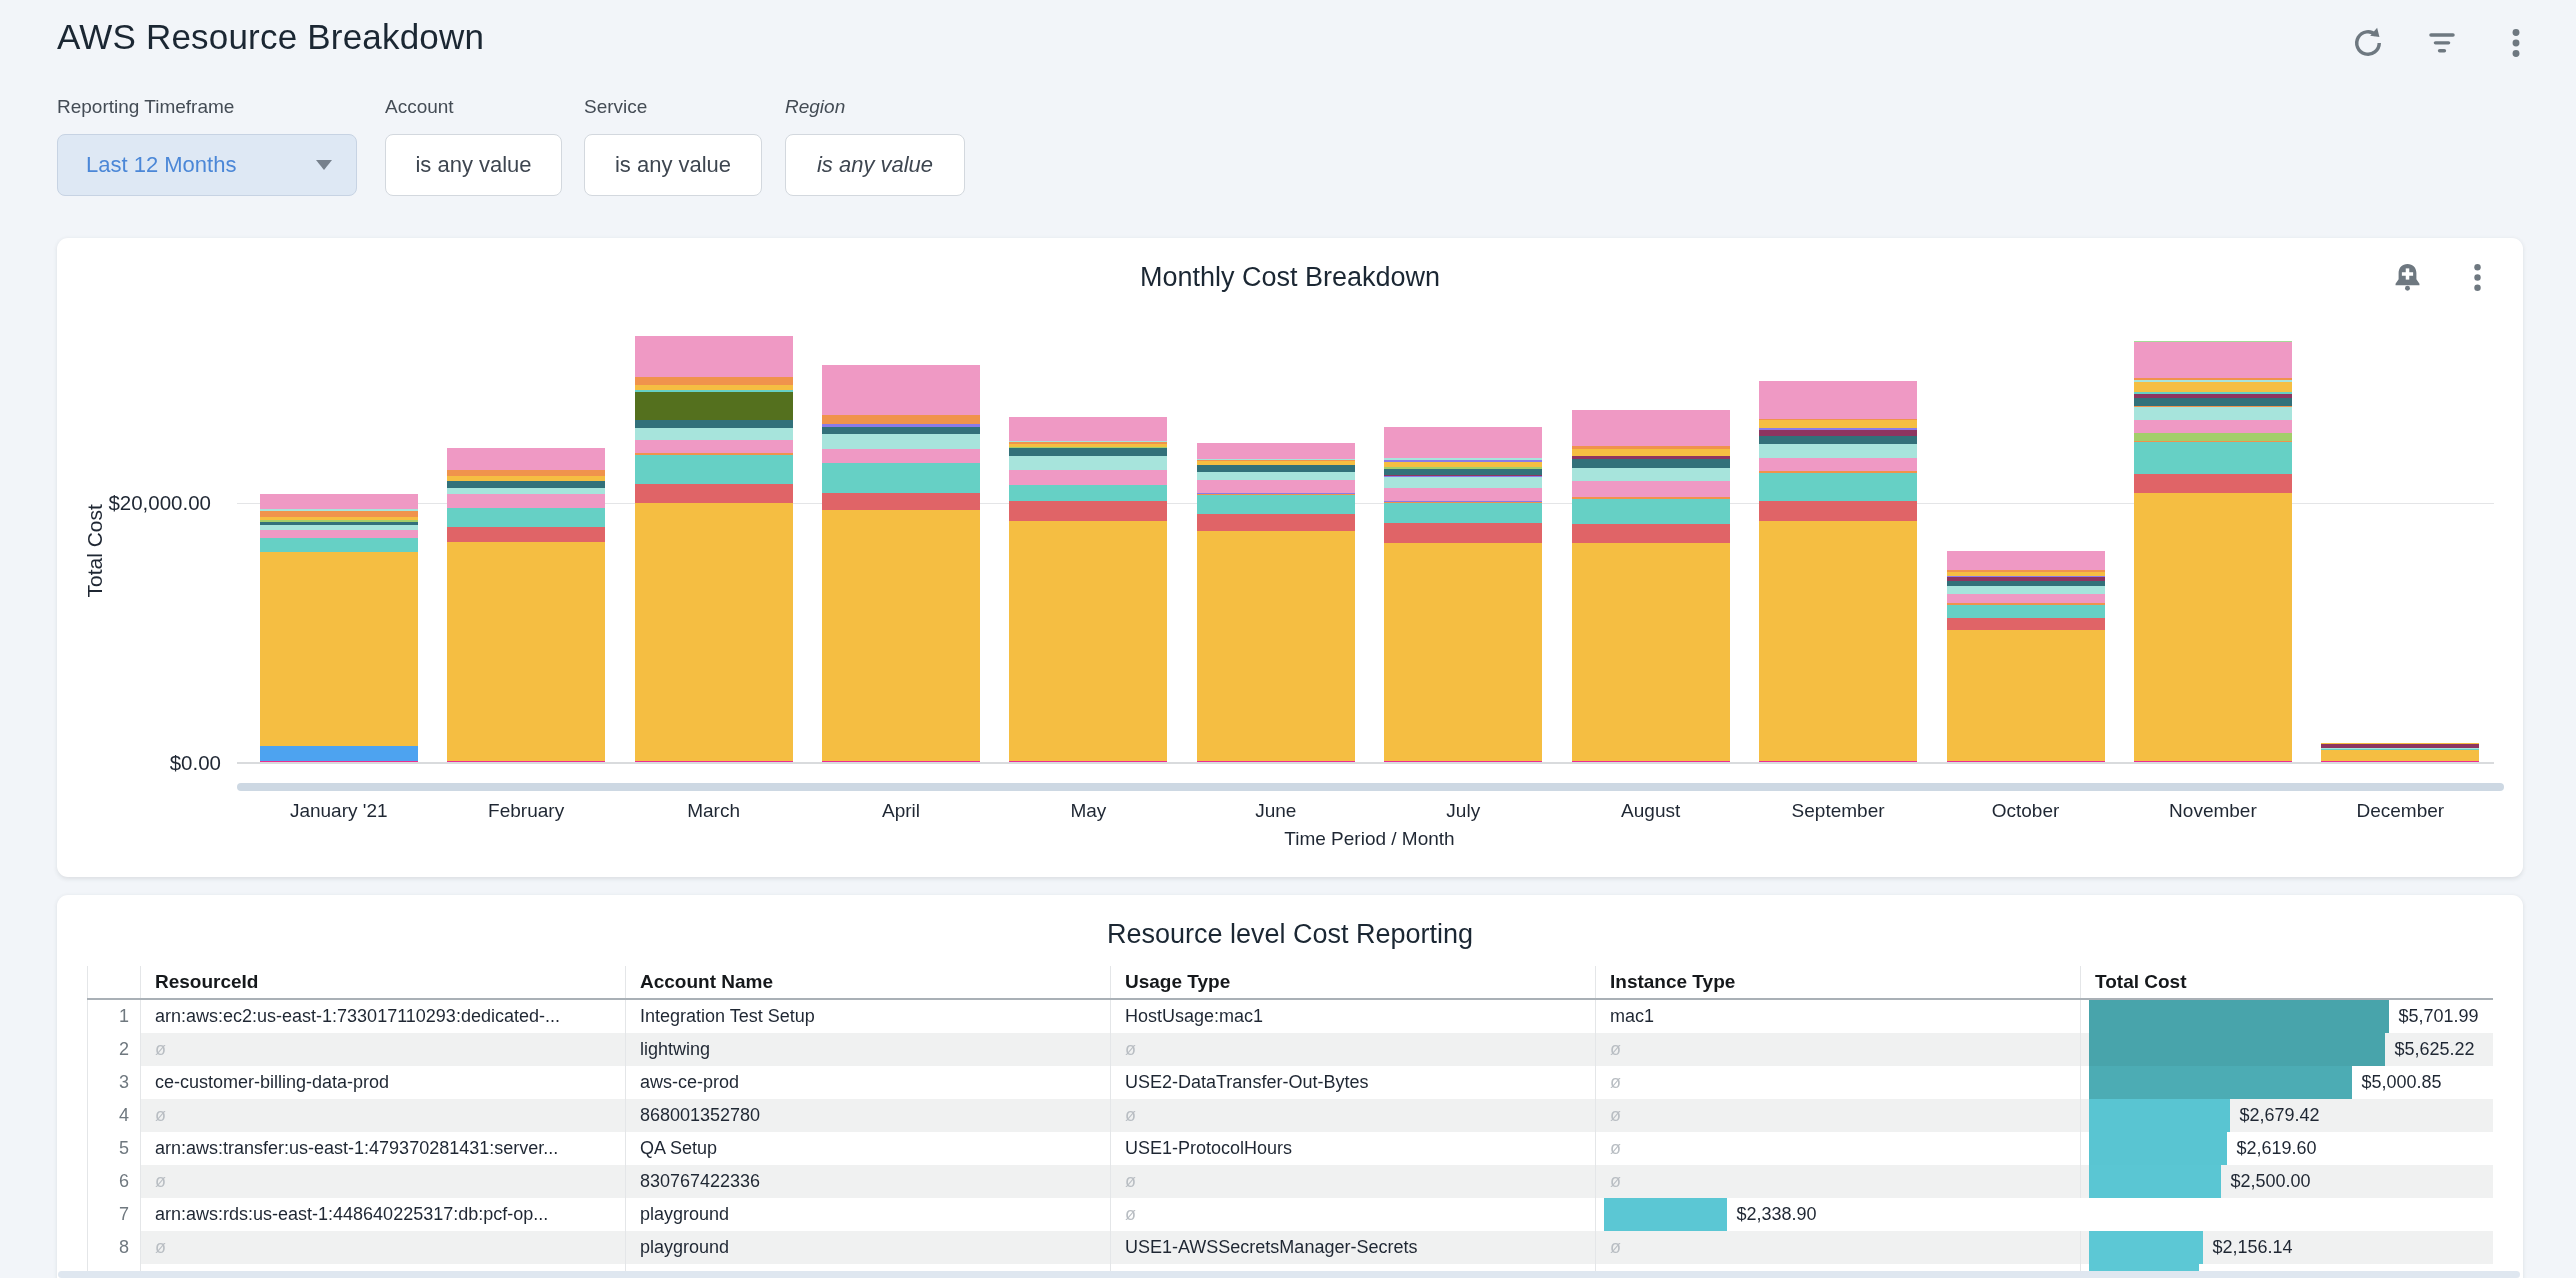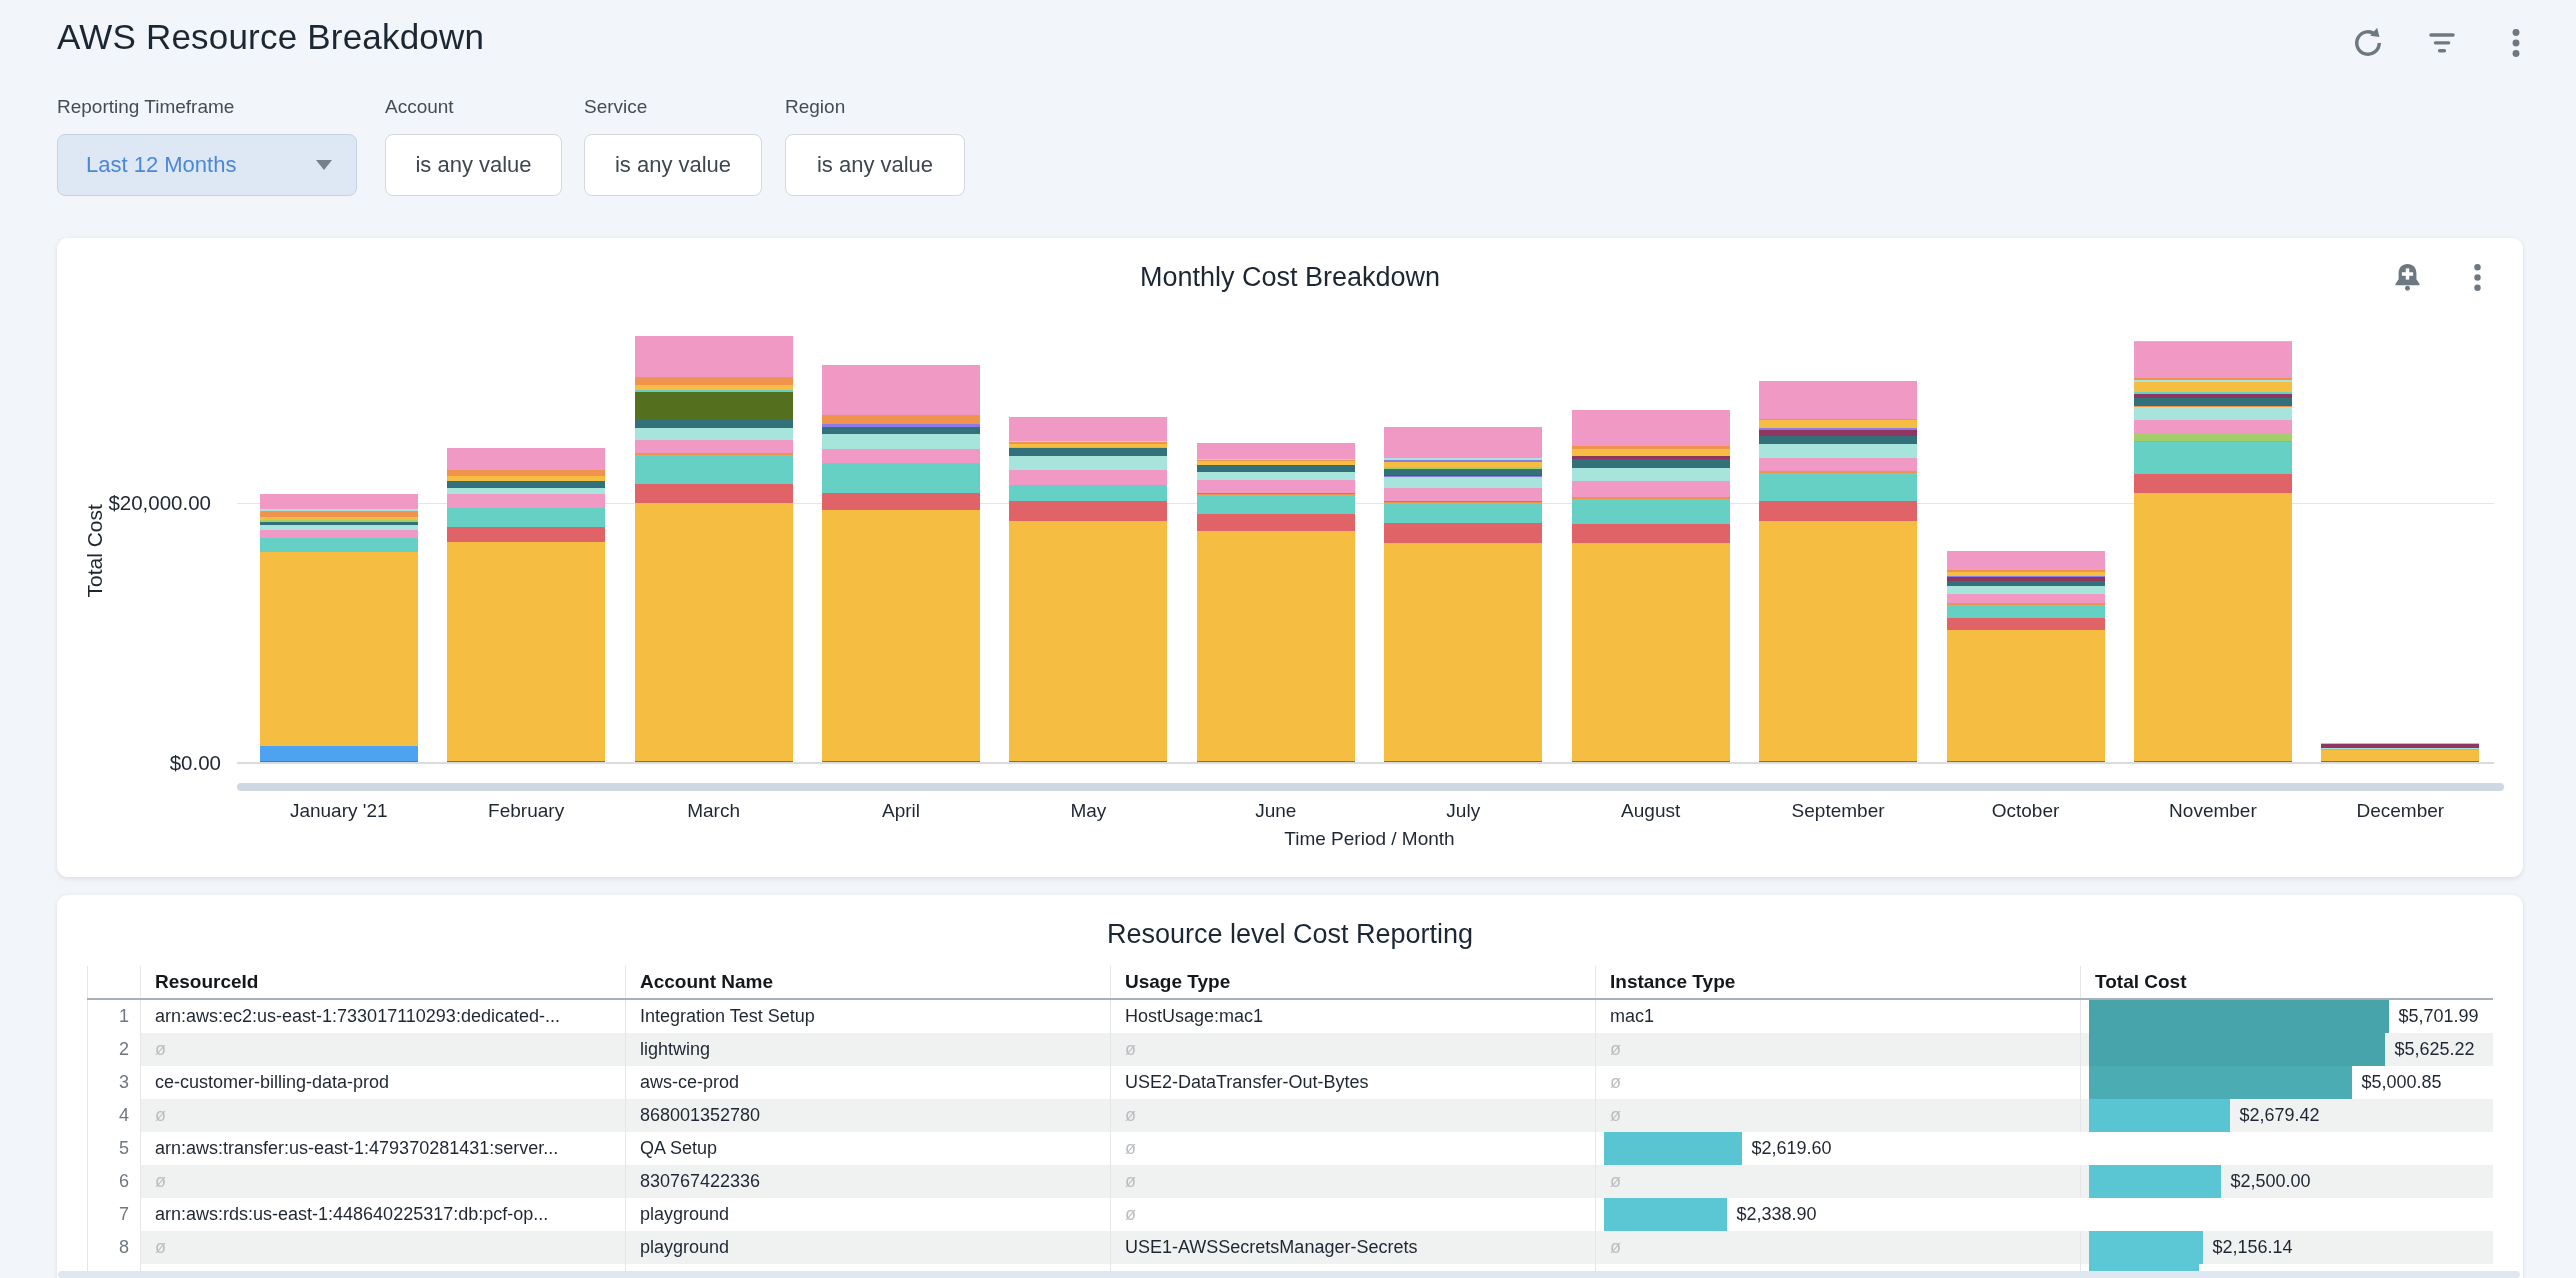--- a/index.html
+++ b/index.html
@@ -10,21 +10,21 @@
   .page-title{position:absolute;left:57px;top:17.4px;font-size:35px;color:#1b2733;letter-spacing:0.2px;}
   .top-icons{position:absolute;right:41px;top:24px;display:flex;gap:36px;align-items:center;}
   .icon-btn{width:38px;height:38px;display:flex;align-items:center;justify-content:center;cursor:pointer;}
 
   
   .filters{position:absolute;left:57px;top:96px;display:flex;justify-content:flex-end;}
   .fgroup{display:flex;flex-direction:column;}
   .fgroup.g1{width:300px;margin-right:28px;}
   .fgroup.g2{width:177px;margin-right:22px;}
   .fgroup.g3{width:178px;margin-right:23px;}
-  .fgroup.g4{width:180px;}
+  .fgroup.g4{width:180px;font-style:italic;}
   .flabel{font-size:19px;color:#444c55;height:24px;margin-bottom:14px;}
   .fselect{height:62px;background:#dee8f4;border:0.8px solid #c7d3e3;border-radius:8px;display:flex;align-items:center;justify-content:space-between;padding:0 24px 0 28px;cursor:pointer;box-sizing:border-box;}
   .fselect .val{font-size:22px;color:#4b87d7;}
   .caret{width:0;height:0;border-left:8.7px solid transparent;border-right:8.7px solid transparent;border-top:10.3px solid #76808c;}
   .fbtn{height:62px;background:#fff;border:1.6px solid #d3d8de;border-radius:8px;display:flex;align-items:center;justify-content:center;font-size:22px;color:#3e4650;cursor:pointer;box-sizing:border-box;}
 
   
   .card{position:absolute;left:57px;width:2466px;background:#fff;border-radius:11px;box-shadow:0 1.6px 4.7px rgba(60,64,67,.12);}
   .chart-card{top:238px;height:639px;}
   .table-card{top:895px;height:474px;}
@@ -437,20 +437,21 @@
             </div>
             <div class="tc totc">
               <div class="cbar" style="width: 141px; background: rgb(89, 197, 210);"></div>
               <span class="cval">$2,679.42</span>
             </div>
           </div>
           <div class="trow">
             <div class="tc numc">5</div>
             <div class="tc">arn:aws:transfer:us-east-1:479370281431:server...</div>
             <div class="tc">QA Setup</div>
+            <div class="tc">USE1-ProtocolHours</div>
             <div class="tc">
               <span class="nullv">ø</span>
             </div>
             <div class="tc totc">
               <div class="cbar" style="width: 138px; background: rgb(89, 197, 210);"></div>
               <span class="cval">$2,619.60</span>
             </div>
           </div>
           <div class="trow">
             <div class="tc numc">6</div>

